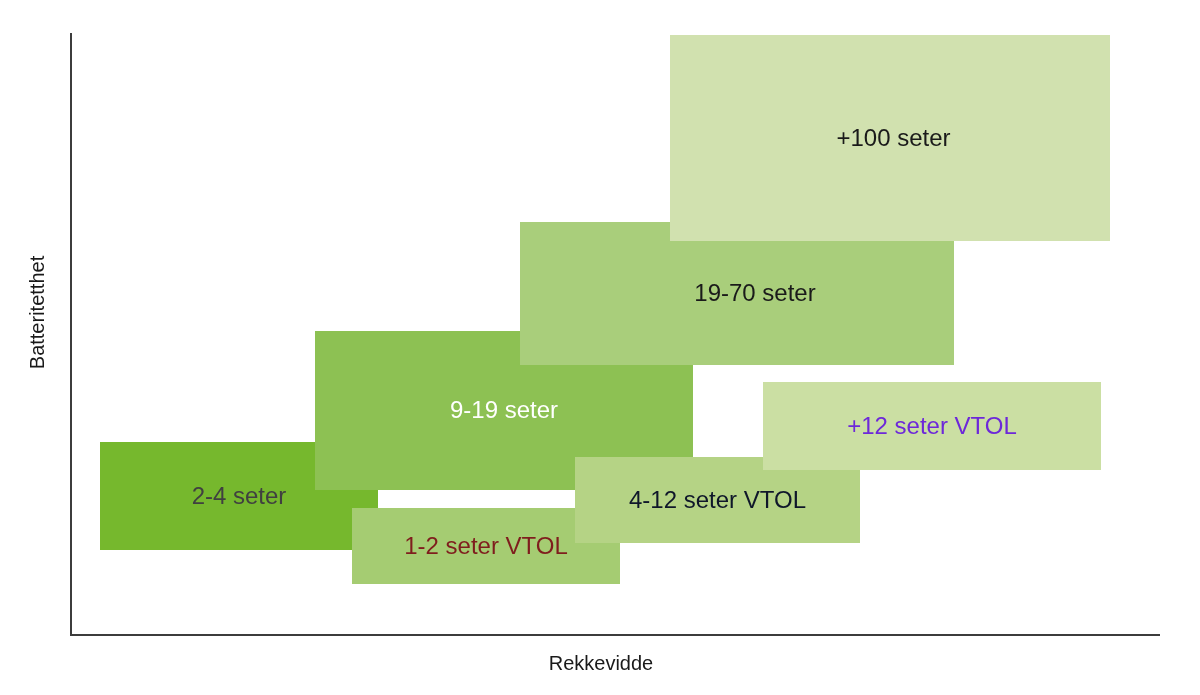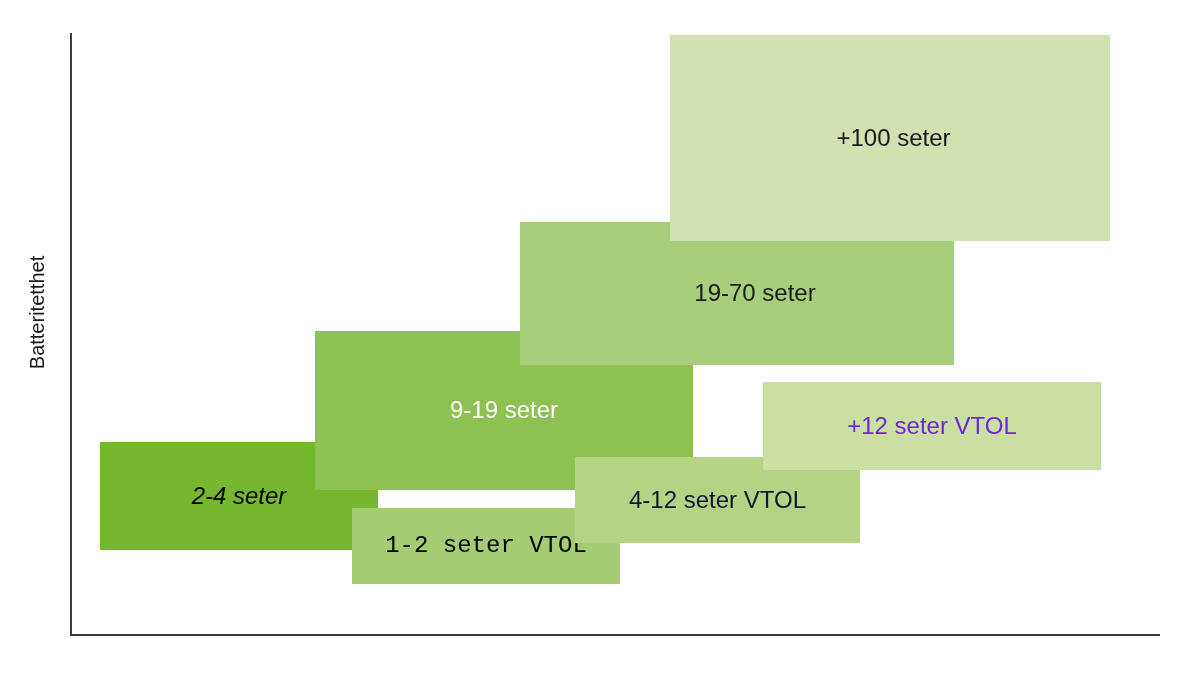--- a/index.html
+++ b/index.html
@@ -64,26 +64,27 @@
     white-space: nowrap;
   }
 </style>
 </head>
 <body>
 
 <div id="stage">
   <div id="y-axis-line" class="axis-line" style="background: rgb(60, 60, 60);"></div>
   <div id="x-axis-line" class="axis-line" style="background: rgb(60, 60, 60);"></div>
   <div id="y-axis-label" style="color: rgb(26, 26, 26);">Batteritetthet</div>
+  <div id="x-axis-label" style="color: rgb(26, 26, 26);">Rekkevidde</div>
   <div id="regions">
       <div class="region" style="left: 100px; top: 442px; width: 278px; height: 108px; background: rgb(118, 184, 45); z-index: 1;">
-        <span class="region-label" style="color: #000000; font-style: italic;">2-4 seter</span>
+        <span class="region-label" style="color: #404040;">2-4 seter</span>
       </div>
       <div class="region" style="left: 352px; top: 508px; width: 268px; height: 76px; background: rgb(165, 204, 114); z-index: 2;">
-        <span class="region-label" style="color: #000000; font-family: Liberation Mono, monospace;">1-2 seter VTOL</span>
+        <span class="region-label" style="color: #7f1d1d;">1-2 seter VTOL</span>
       </div>
       <div class="region" style="left: 315px; top: 331px; width: 378px; height: 159px; background: rgb(141, 193, 83); z-index: 2;">
         <span class="region-label" style="color: rgb(255, 255, 255);">9-19 seter</span>
       </div>
       <div class="region" style="left: 520px; top: 222px; width: 398px; height: 143px; background: rgb(169, 206, 123); z-index: 3; padding-left: 36px;">
         <span class="region-label" style="color: rgb(26, 26, 26);">19-70 seter</span>
       </div>
       <div class="region" style="left: 575px; top: 457px; width: 285px; height: 86px; background: rgb(181, 211, 133); z-index: 3;">
         <span class="region-label" style="color: #0f172a; text-align: right;">4-12 seter VTOL</span>
       </div>

